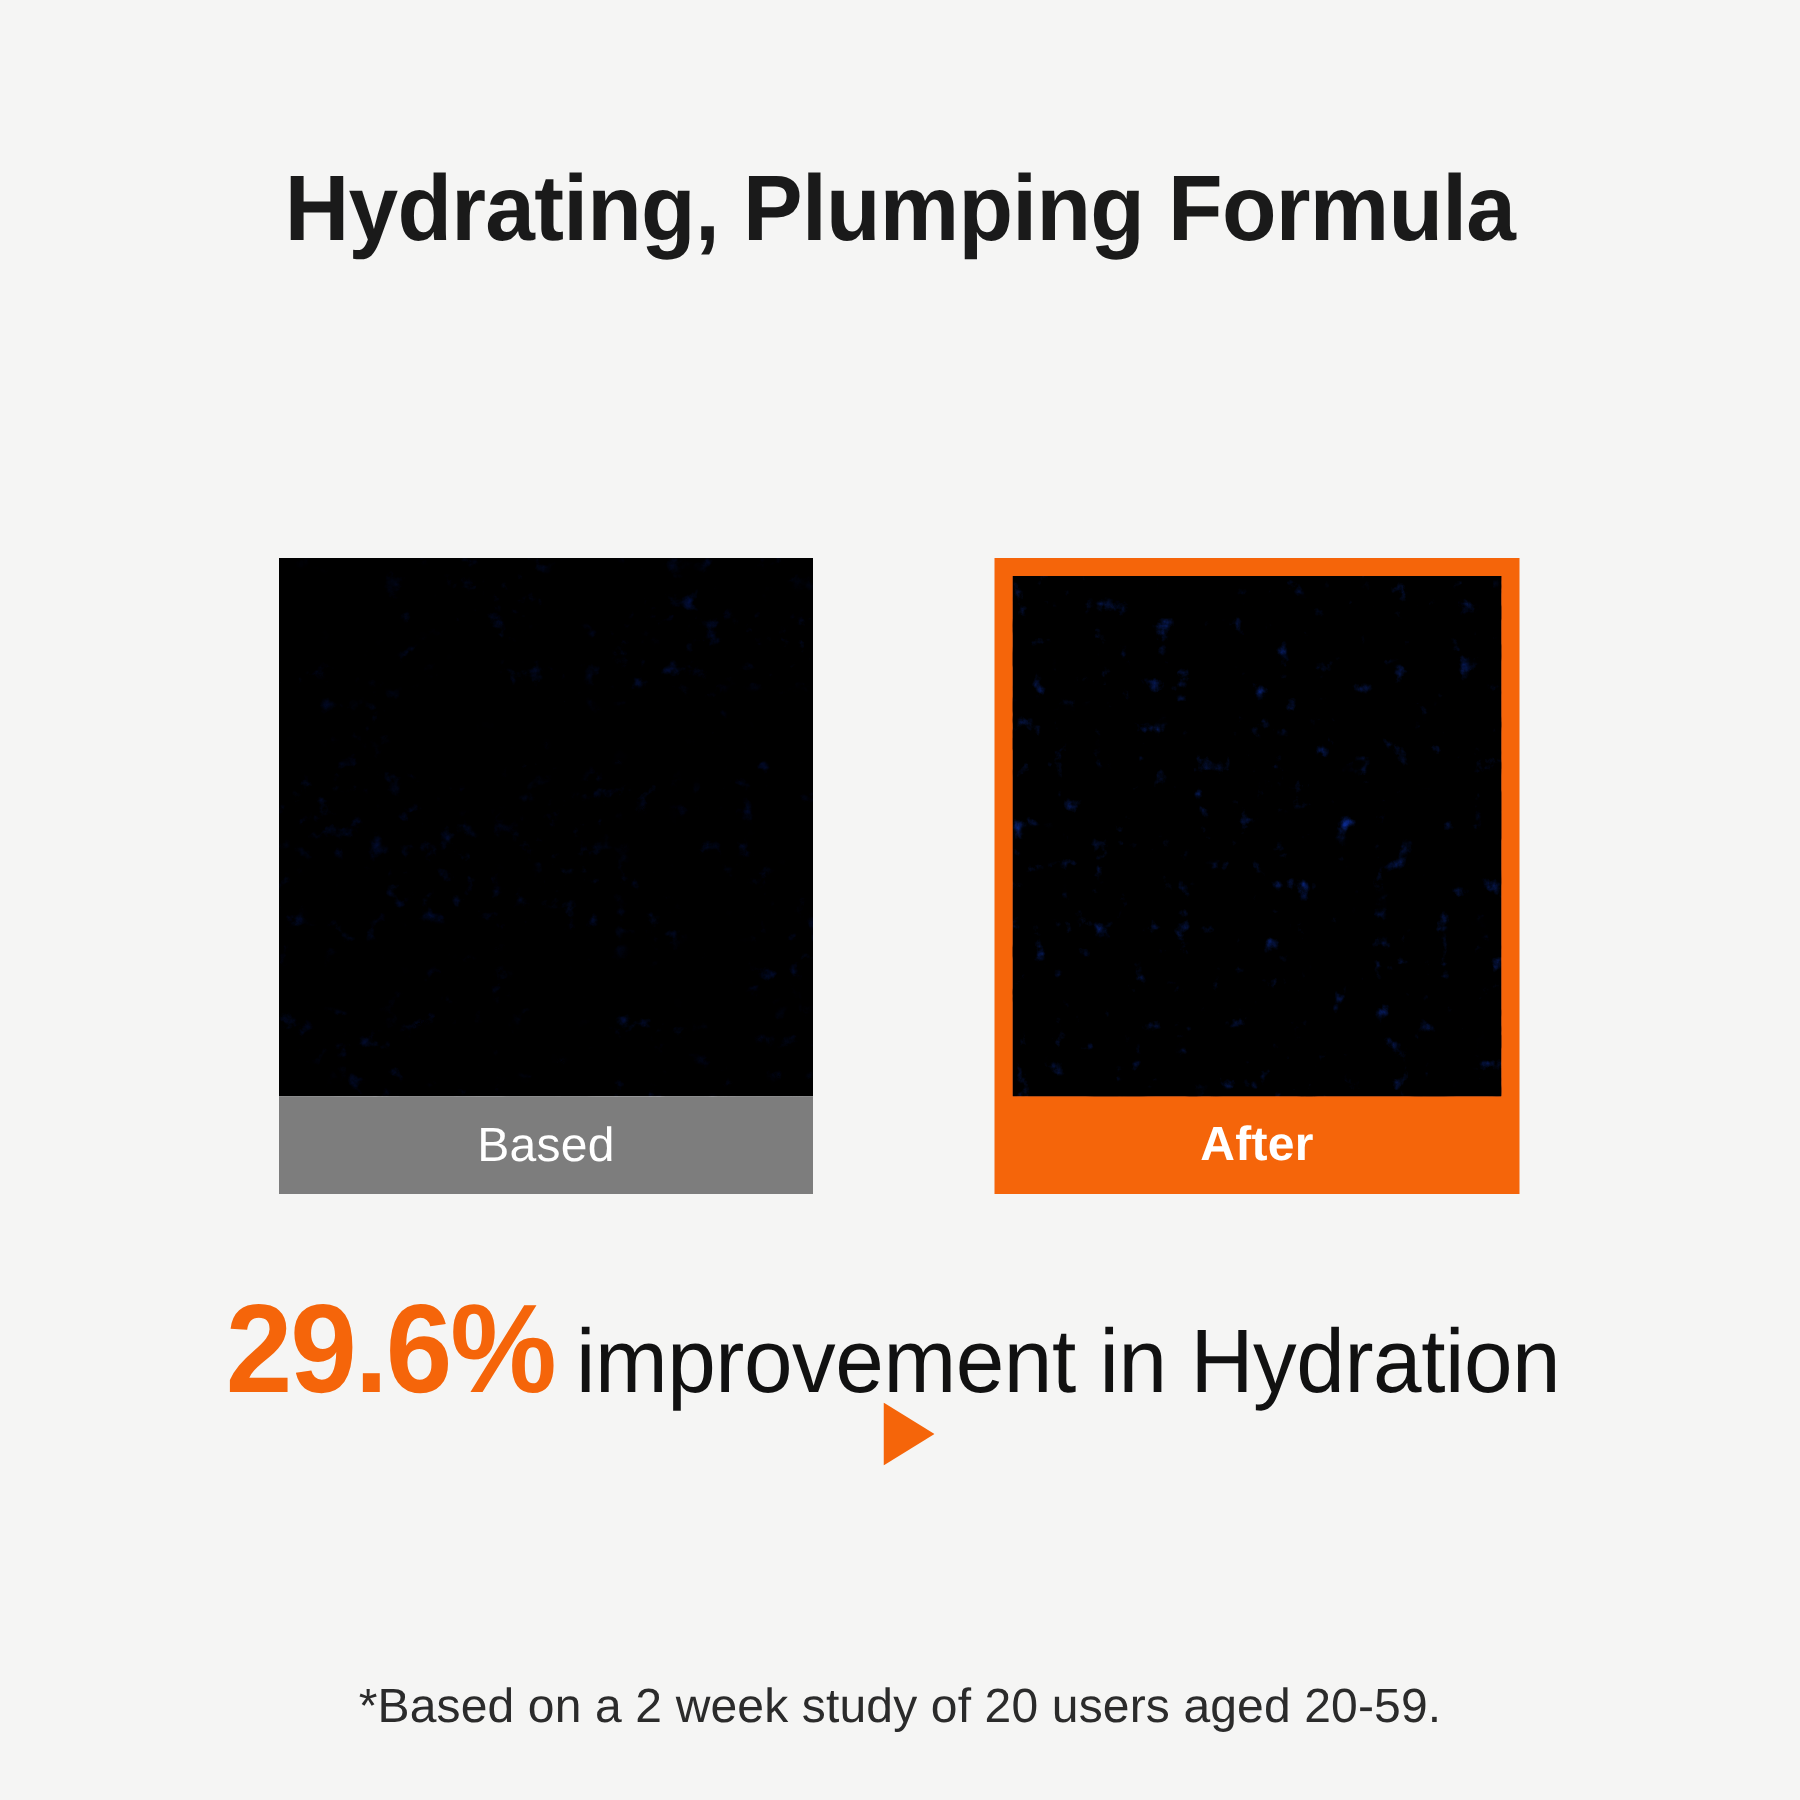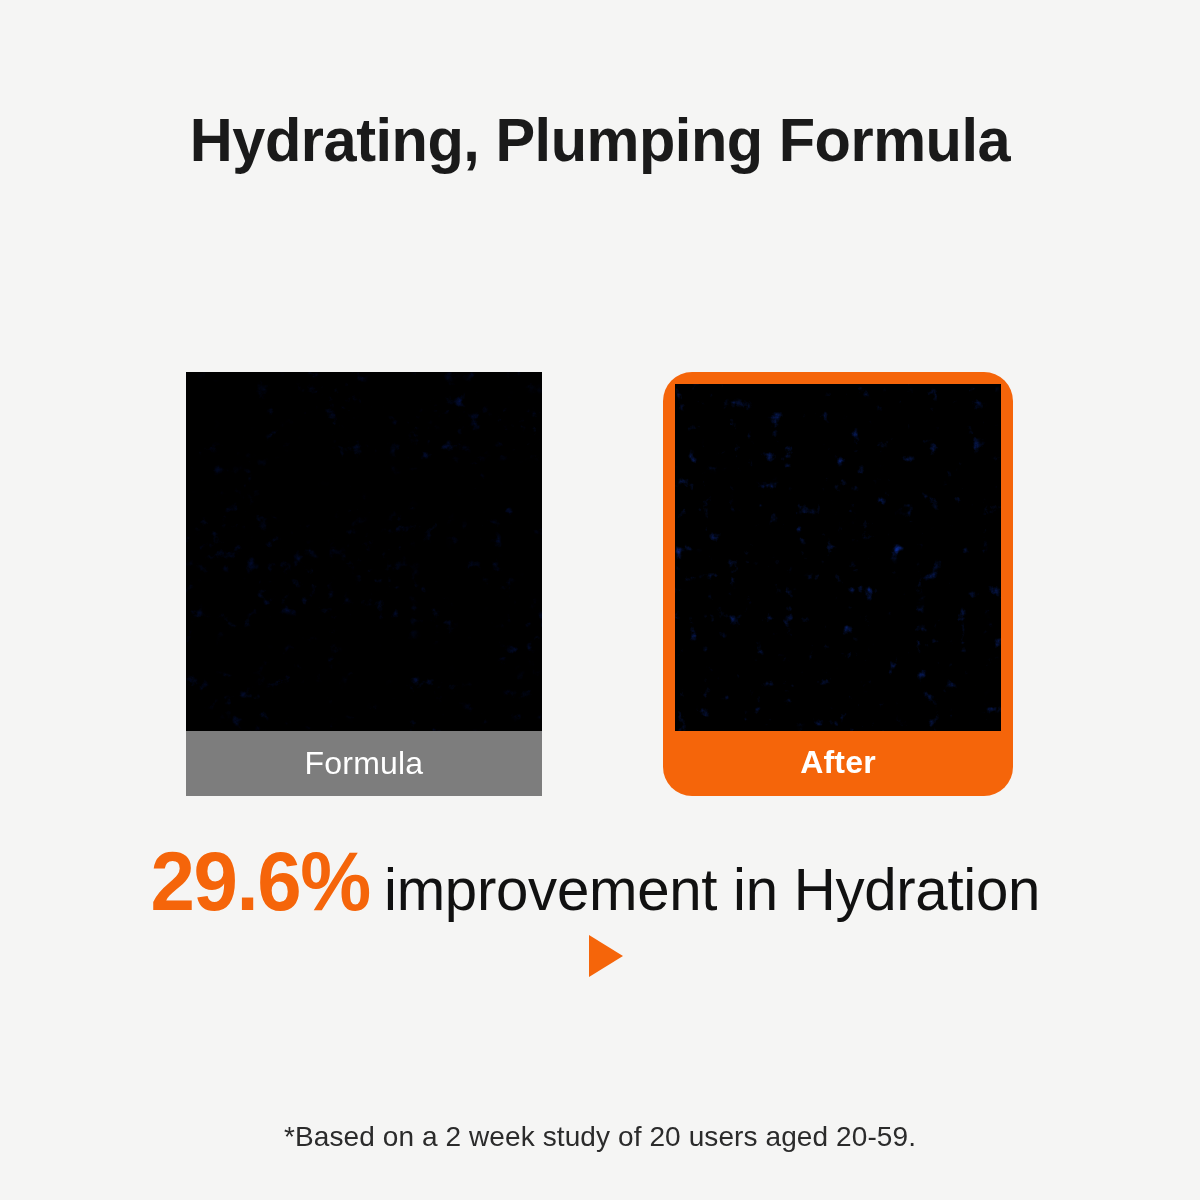--- a/index.html
+++ b/index.html
@@ -83,21 +83,20 @@
     text-align: center;
     letter-spacing: 0.2px;
   }
 
   
   .panel-after {
     left: 663px;
     width: 350px;
     height: 424px;
     background: #f5650a;
-    border-radius: 29px;
   }
   .panel-after .shot {
     position: absolute;
     left: 12px;
     top: 12px;
     width: 326px;
     height: 347px;
     overflow: hidden;
   }
   .panel-after .caption {
@@ -124,21 +123,21 @@
   }
 
   
   .statline {
     position: absolute;
     left: 0;
     top: 856px;
     width: 1200px;
     text-align: center;
     white-space: nowrap;
-    line-height: 50px;
+    line-height: 86px;
   }
   .stat-number {
     font-size: 84px;
     font-weight: 700;
     color: #f5650a;
     letter-spacing: -1.5px;
     display: inline-block;
     transform: scaleX(0.95);
     transform-origin: right center;
   }
@@ -153,21 +152,21 @@
     margin-left: 14px;
   }
 
   
   .footnote {
     position: absolute;
     left: 0;
     top: 1122px;
     width: 1200px;
     text-align: center;
-    font-size: 28px;
+    font-size: 32px;
     line-height: 30px;
     font-weight: 400;
     color: #2b2b2b;
     letter-spacing: 0.1px;
   }
 </style>
 </head>
 <body style="background: rgb(245, 245, 244);">
 
 <div class="stage">
@@ -221,21 +220,21 @@
             </filter>
           </defs>
           <rect x="0" y="0" width="356" height="359" fill="#04103f"></rect>
           <rect x="0" y="0" width="356" height="359" fill="#1a5cd8" filter="url(#beforeTex)"></rect>
           <rect x="0" y="0" width="356" height="359" fill="#29b6f0" filter="url(#beforeTex)" opacity="0.5"></rect>
           <rect x="0" y="0" width="356" height="359" fill="#030a2c" filter="url(#beforeWeb)" opacity="0.95"></rect>
           <rect x="0" y="0" width="356" height="359" fill="#02061c" filter="url(#beforeBlobs)" opacity="0.9"></rect>
           <rect x="0" y="0" width="356" height="359" fill="#ffffff" filter="url(#beforeSpark)" opacity="0.85"></rect>
         </svg>
       </div>
-      <div class="caption">Formula</div>
+      <div class="caption">Based</div>
     </div>
 
     <svg class="arrow" viewBox="0 0 34 42">
       <polygon points="0,0 34,21 0,42" fill="#f5650a"></polygon>
     </svg>
 
     <div class="panel panel-after">
       <div class="shot">
         <svg width="326" height="347" viewBox="0 0 326 347" preserveAspectRatio="none">
           <defs>

